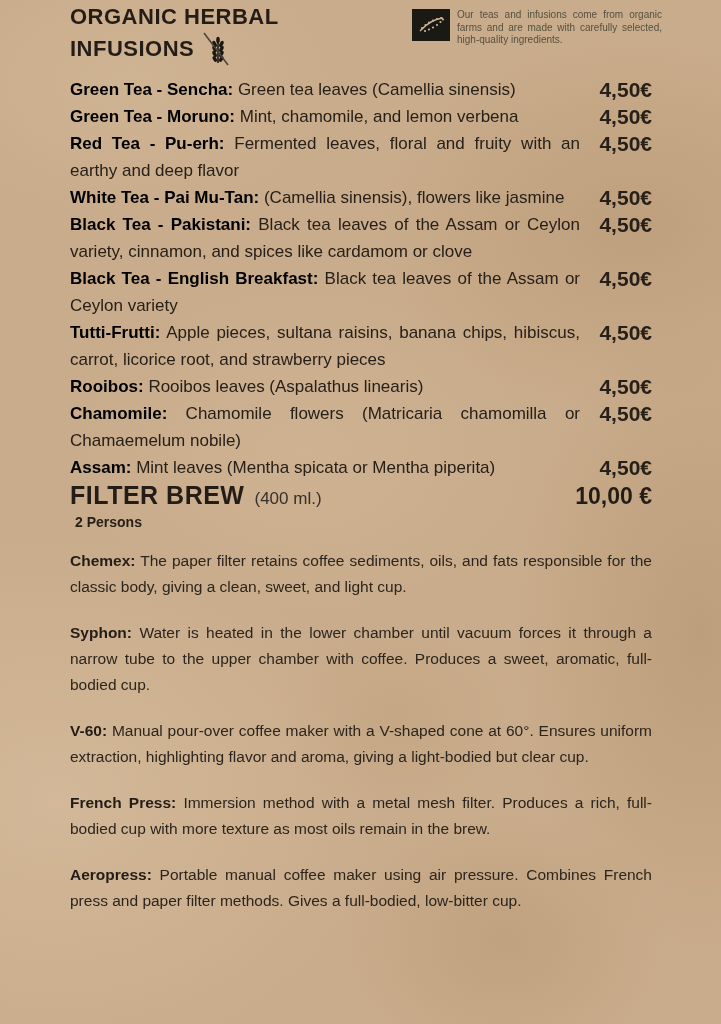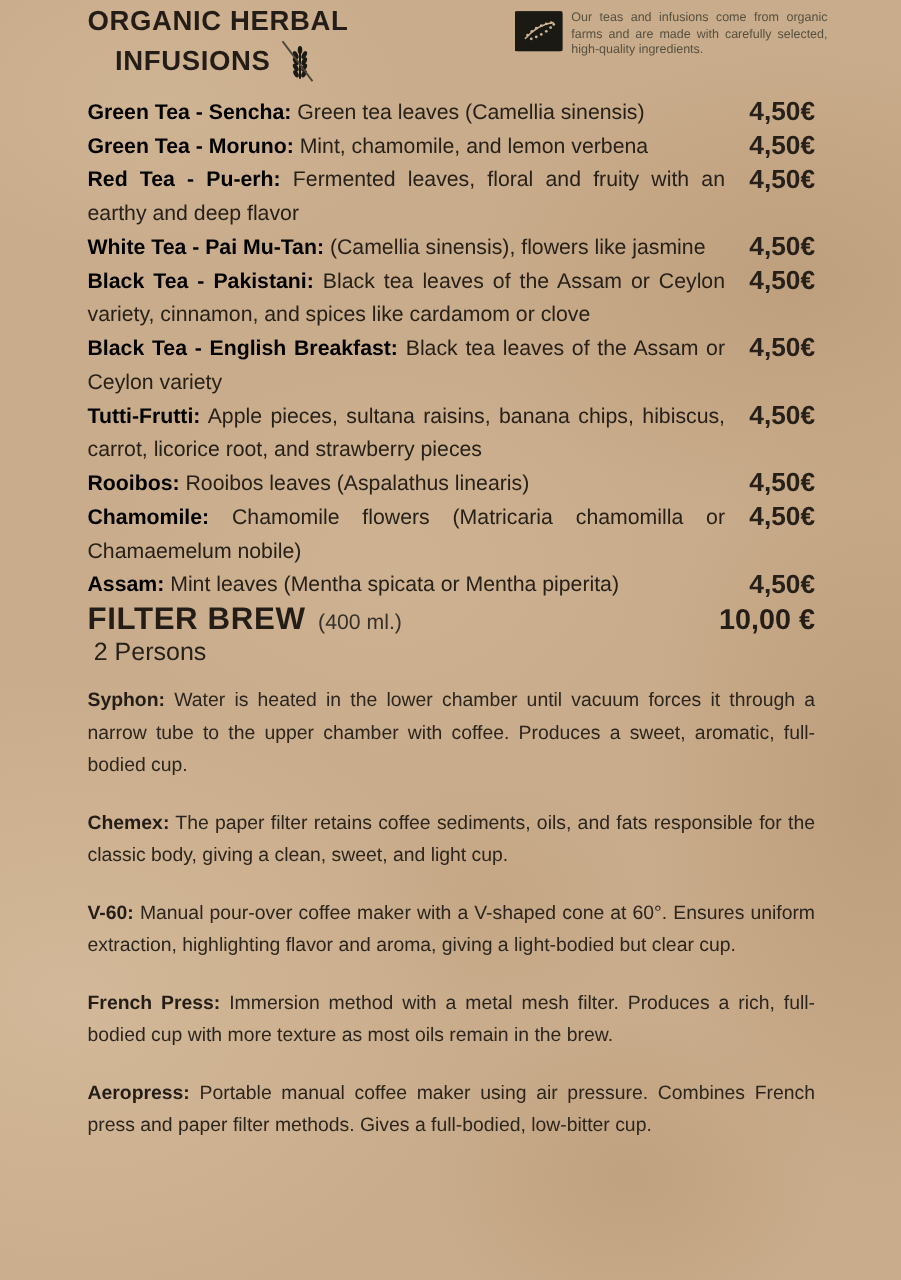--- a/index.html
+++ b/index.html
@@ -29,21 +29,21 @@
   
   .header { position: relative; height: 72px; }
   .title {
     font-weight: bold;
     font-size: 22px;
     line-height: 30px;
     letter-spacing: 0.5px;
     color: #241d17;
     padding-top: 2px;
   }
-  .title-line2 { display: flex; align-items: center; gap: 2px; margin-left: 22px; }
+  .title-line2 { display: flex; align-items: center; gap: 2px; }
   .gf-icon { display: inline-block; width: 34px; height: 34px; margin-left: 2px; }
   .org-note {
     position: absolute;
     top: 9px;
     right: -10px;
     width: 250px;
     display: flex;
     gap: 7px;
   }
   .eu-logo {
@@ -98,22 +98,22 @@
     color: #36302a;
   }
   .fb-price {
     margin-left: auto;
     font-weight: bold;
     font-size: 23px;
     color: #241d17;
     white-space: nowrap;
   }
   .fb-serving {
-    font-weight: normal;
-    font-size: 20px;
+    font-weight: bold;
+    font-size: 14px;
     line-height: 24px;
     padding-left: 5px;
     margin-bottom: 14px;
   }
   .method {
     font-size: 15.5px;
     line-height: 26px;
     text-align: justify;
     text-justify: inter-word;
     margin: 0 0 20px 0;
@@ -231,20 +231,20 @@
   </div>
 
   <div class="fb-header">
     <span class="fb-title">FILTER BREW</span>
     <span class="fb-size">(400 ml.)</span>
     <span class="fb-price">10,00 €</span>
   </div>
   <div class="fb-serving">2 Persons</div>
 
   <div>
+    <p class="method"><b>Chemex:</b> <span>The paper filter retains coffee sediments, oils, and fats responsible for the classic body, giving a clean, sweet, and light cup.</span></p>
     <p class="method"><b>Syphon:</b> <span>Water is heated in the lower chamber until vacuum forces it through a narrow tube to the upper chamber with coffee. Produces a sweet, aromatic, full-bodied cup.</span></p>
-    <p class="method"><b>Chemex:</b> <span>The paper filter retains coffee sediments, oils, and fats responsible for the classic body, giving a clean, sweet, and light cup.</span></p>
     <p class="method"><b>V-60:</b> <span>Manual pour-over coffee maker with a V-shaped cone at 60°. Ensures uniform extraction, highlighting flavor and aroma, giving a light-bodied but clear cup.</span></p>
     <p class="method"><b>French Press:</b> <span>Immersion method with a metal mesh filter. Produces a rich, full-bodied cup with more texture as most oils remain in the brew.</span></p>
     <p class="method"><b>Aeropress:</b> <span>Portable manual coffee maker using air pressure. Combines French press and paper filter methods. Gives a full-bodied, low-bitter cup.</span></p>
   </div>
 
 </div>
 
 </body></html>

